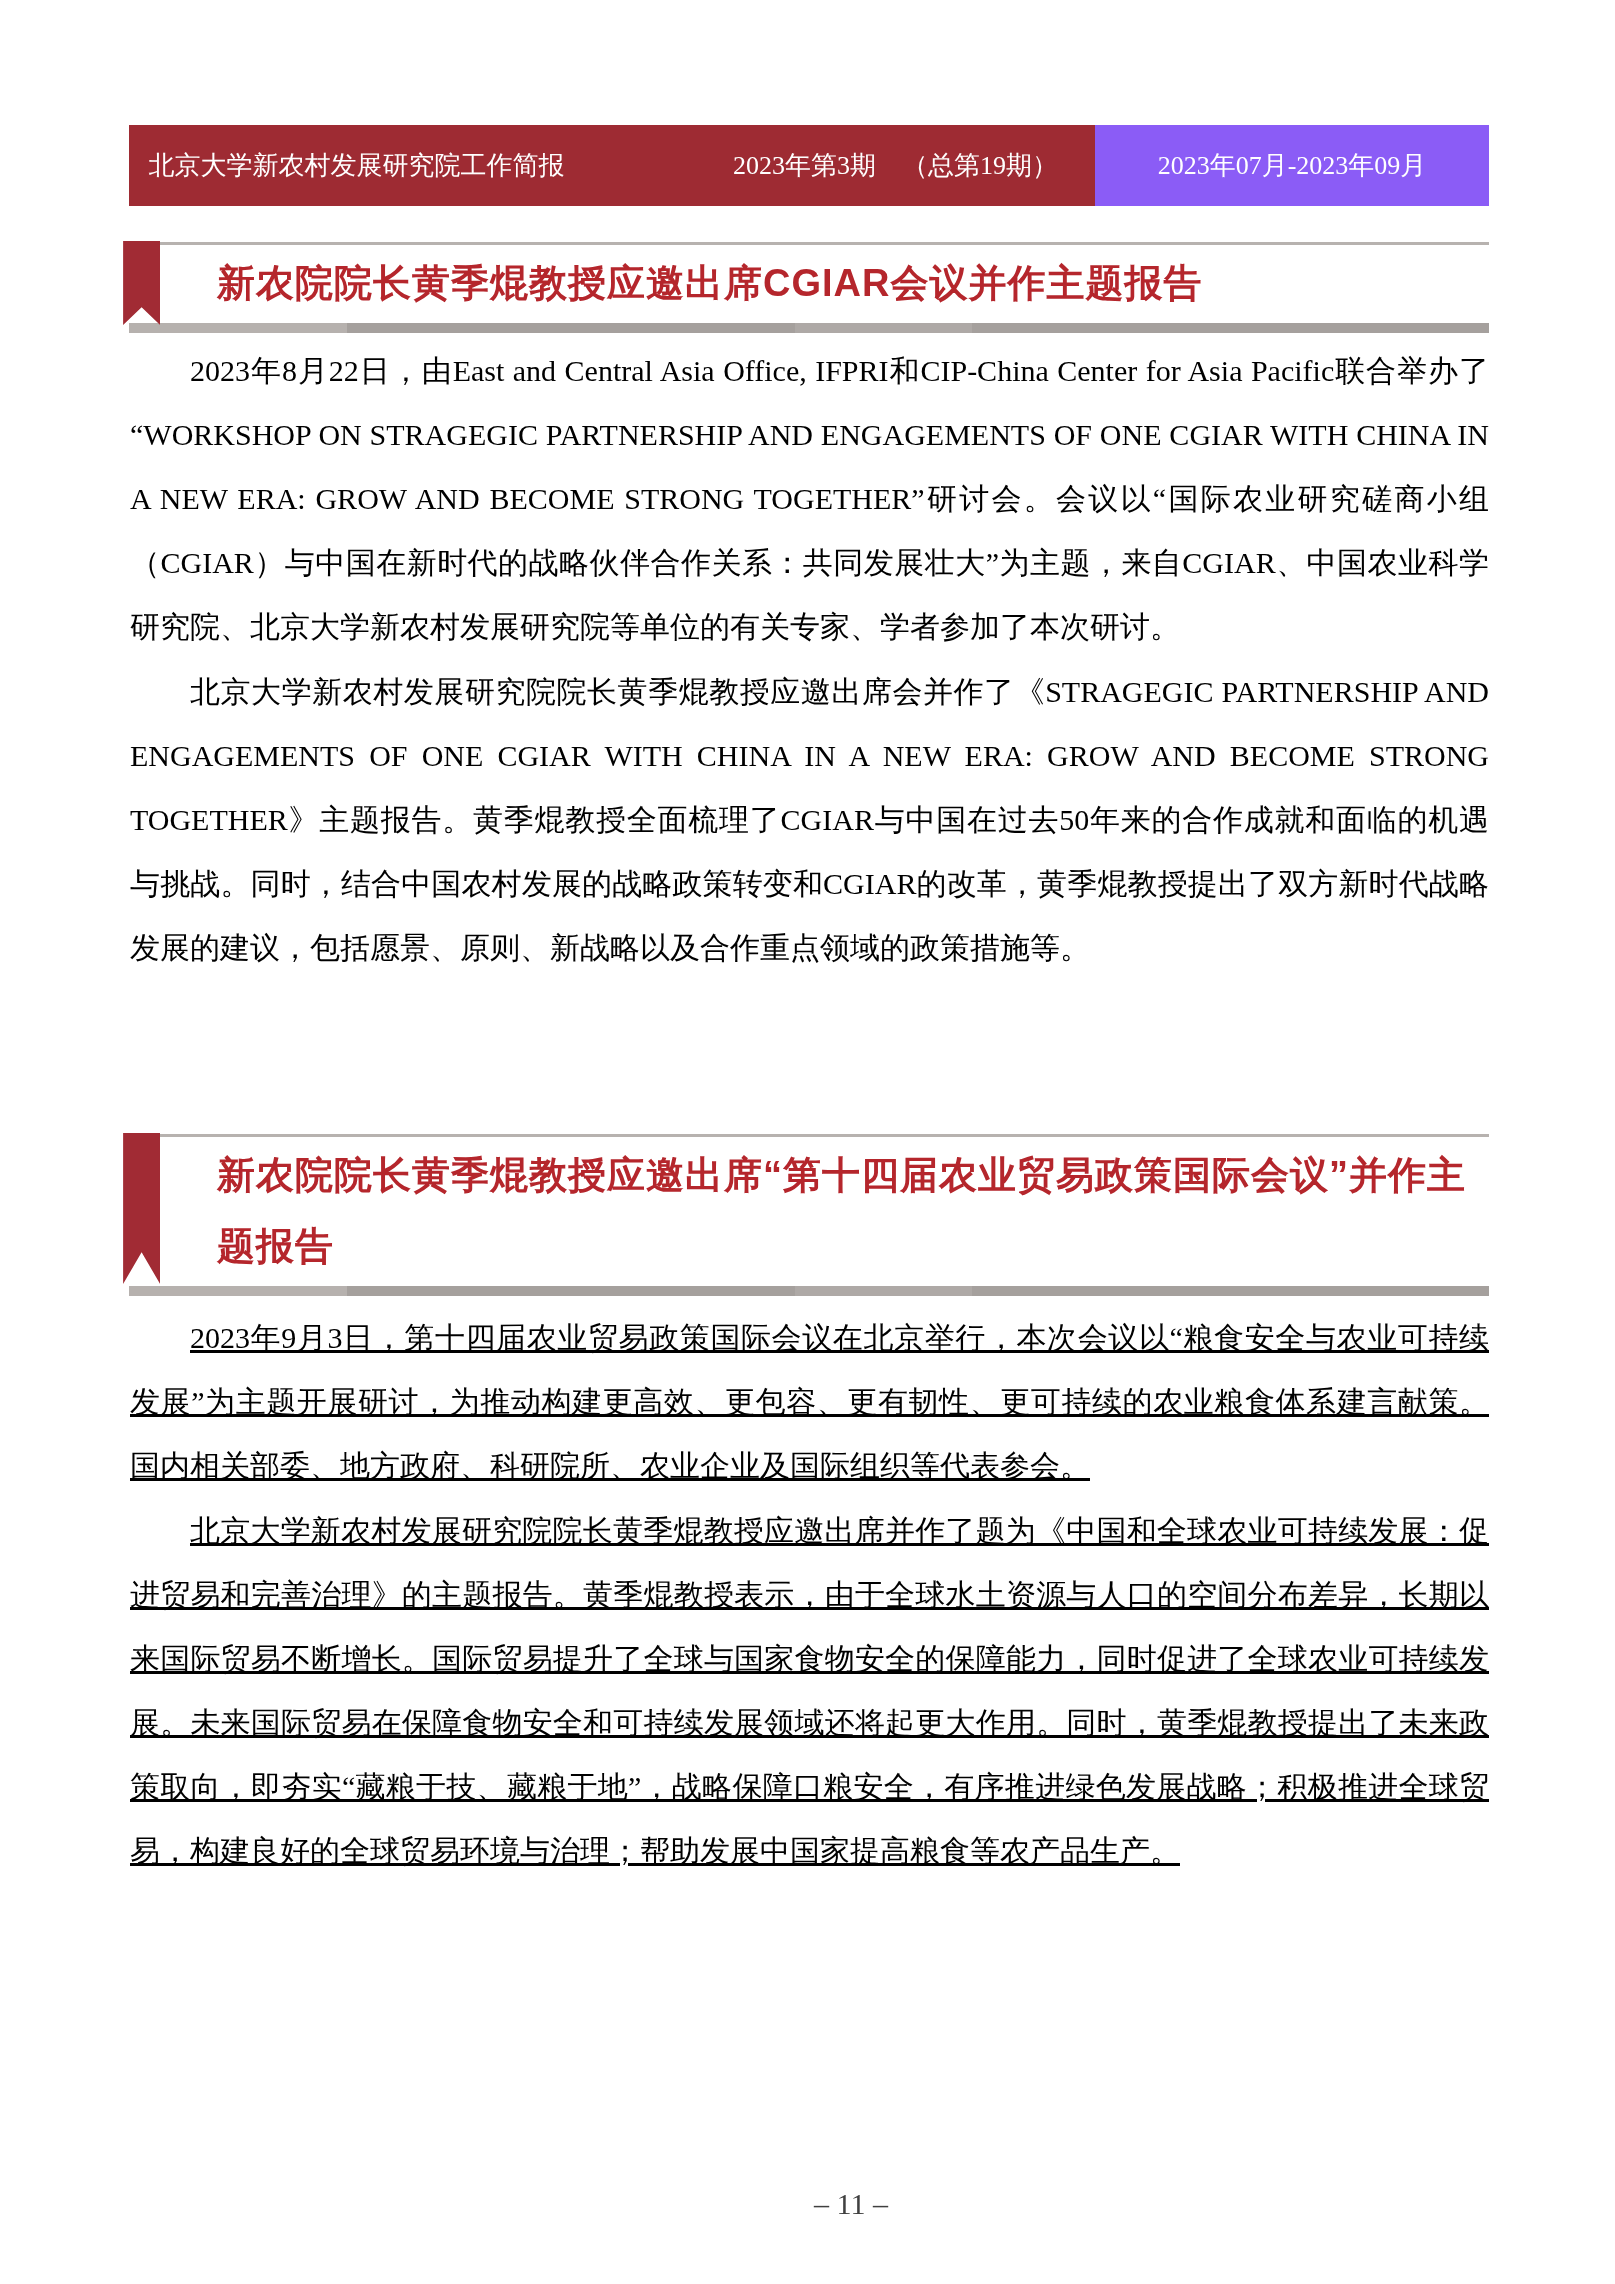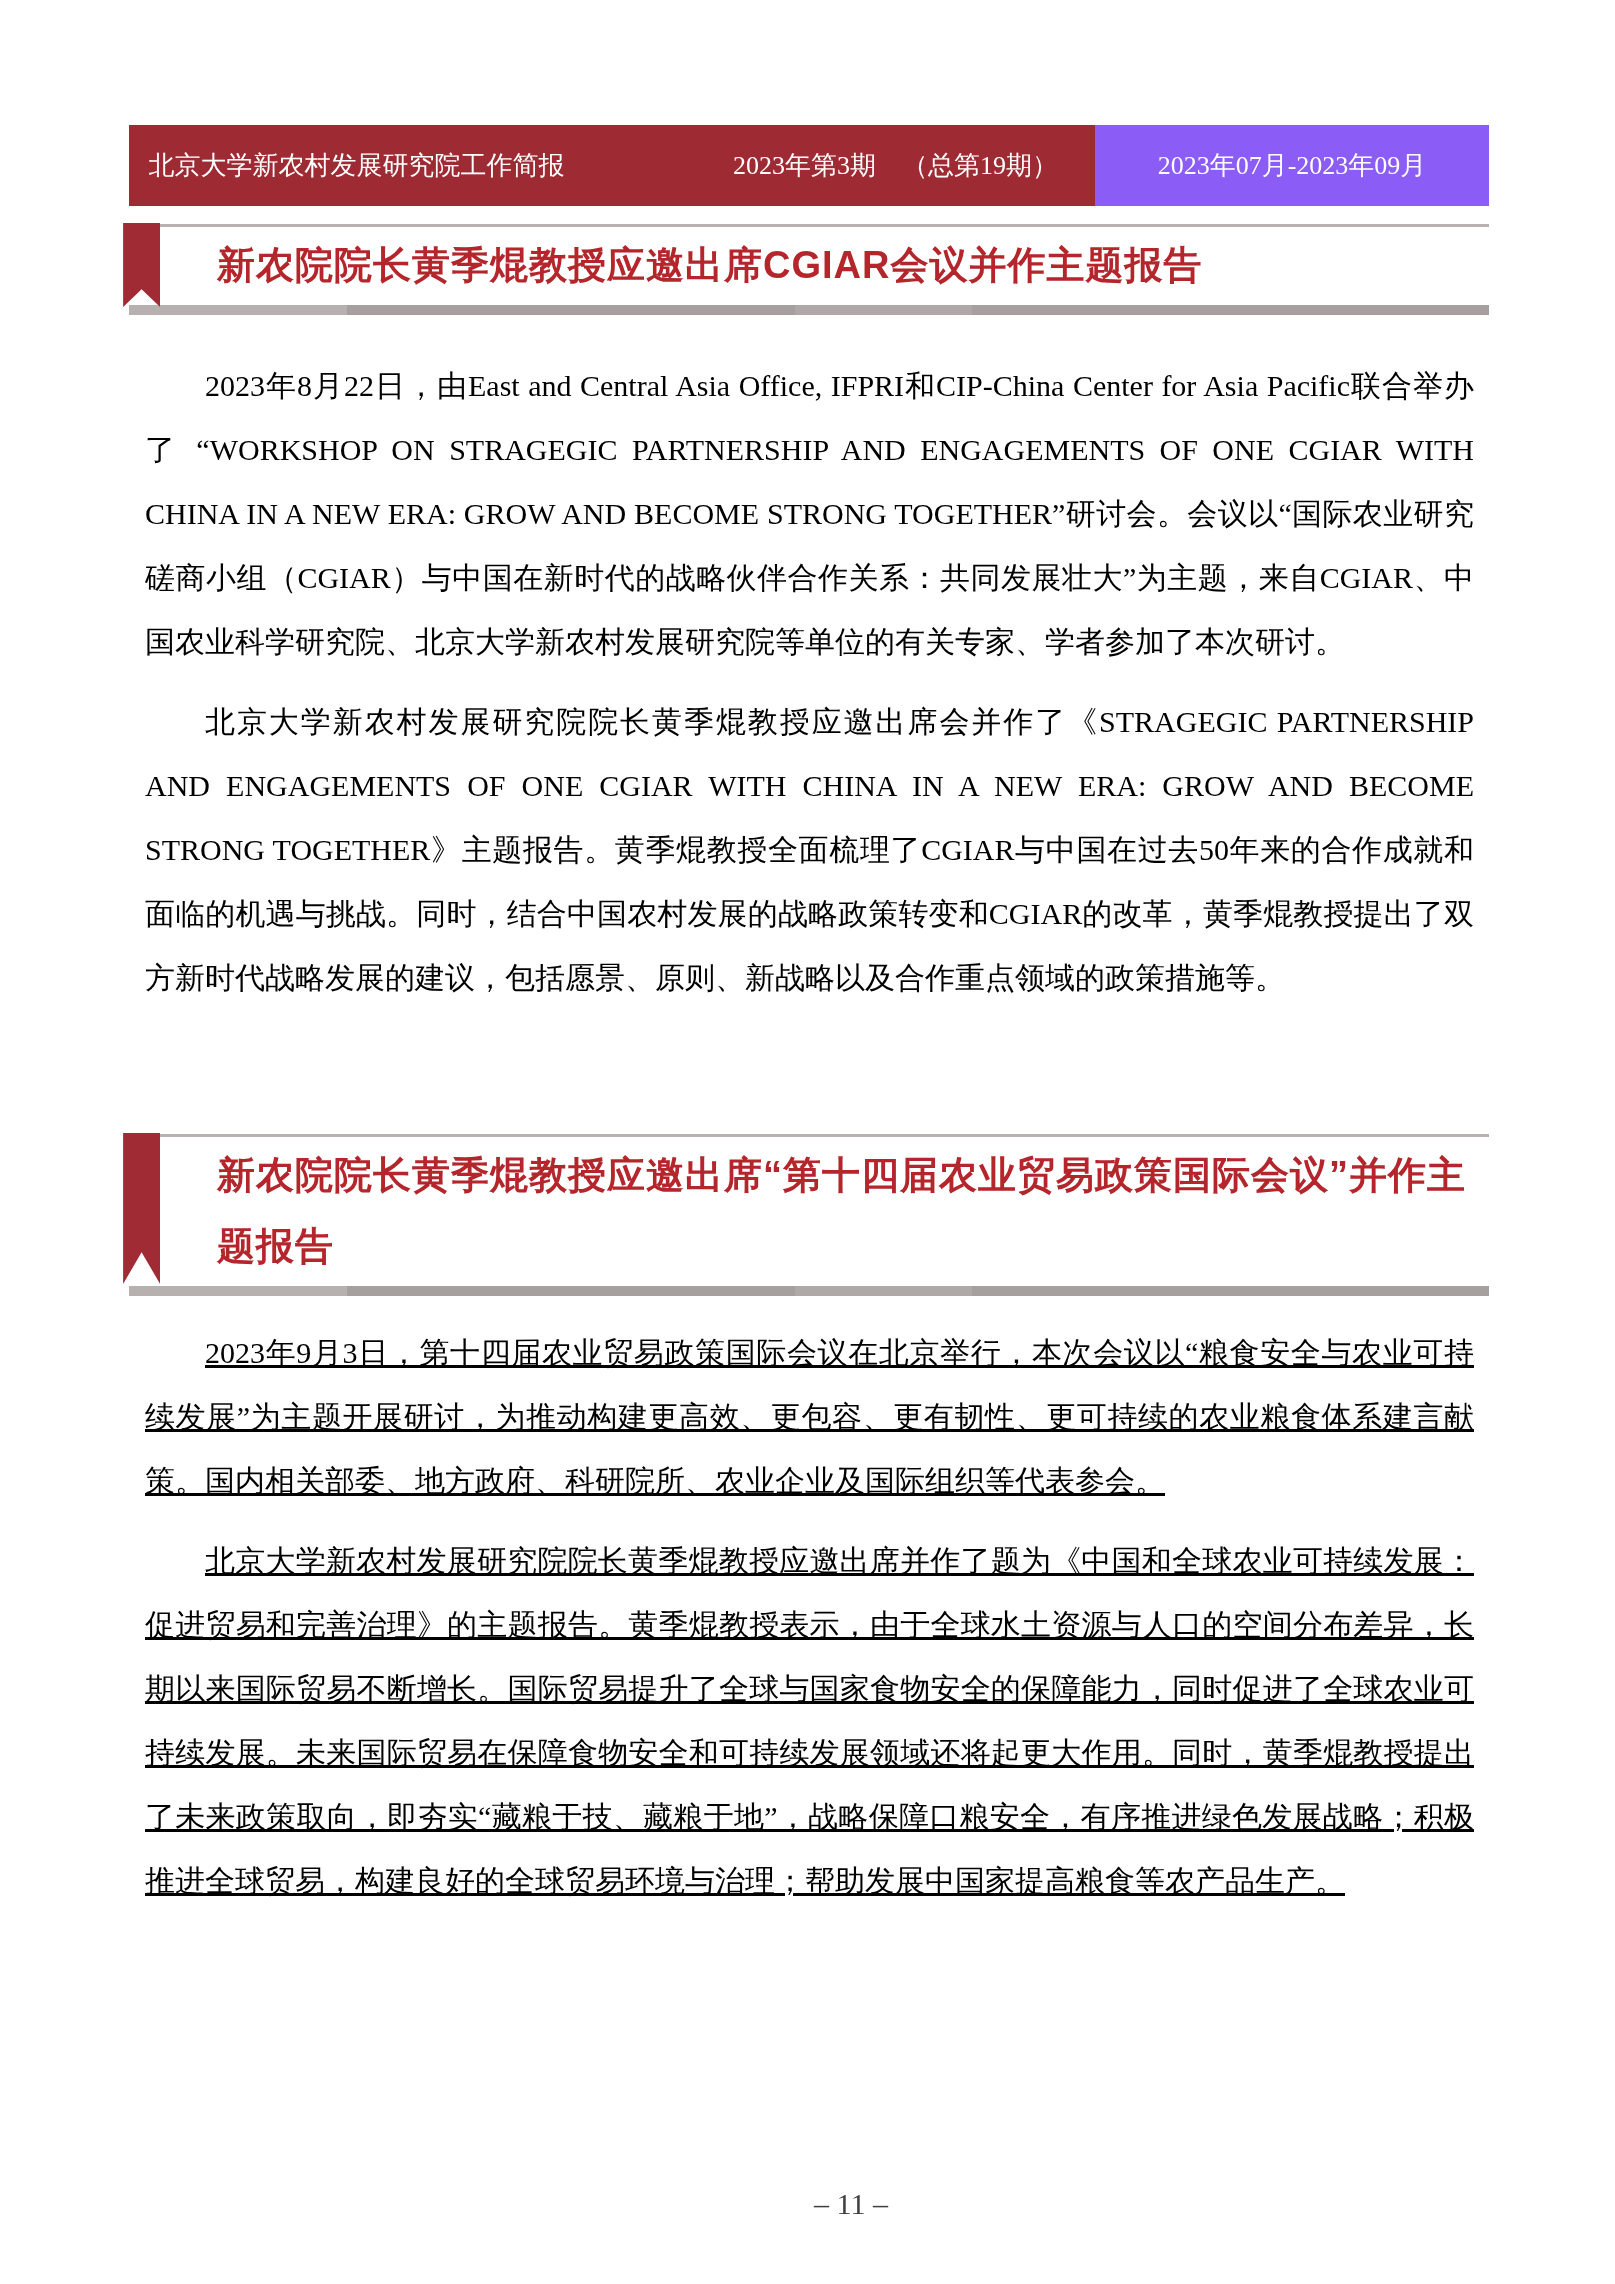--- a/index.html
+++ b/index.html
@@ -15,21 +15,21 @@
     display:flex; align-items:center; justify-content:space-between;
     padding:0 37px 0 19.5px; font-size:26px; white-space:nowrap;
   }
   .masthead-period {
     flex:1; background:#8b5cf6; color:#ffffff; font-size:26px;
     display:flex; align-items:center; justify-content:center; white-space:nowrap;
   }
 
   
   .banner { position:absolute; left:129px; width:1360px; }
-  .banner-1 { top:224px; }
+  .banner-1 { top:242px; }
   .banner-2 { top:1134px; }
   .topline { position:absolute; top:0; left:0; right:0; height:2.9px; background:#b7b2af; }
   .ribbon {
     position:absolute; left:-5.9px; top:-1px; width:37px; background:#a12b34;
     clip-path:polygon(0 0,100% 0,100% 100%,50% 79%,0 100%);
   }
   .banner-1 .ribbon { height:84px; }
   .banner-2 .ribbon { height:151px; }
   .heading {
     margin:0; padding:5.9px 9.8px 0 88px;
@@ -39,21 +39,21 @@
   .bottombar {
     height:9.8px; margin-top:3.9px;
     background:linear-gradient(90deg,#b6b1ae 0 16%,#a5a09d 16% 49%,#aea9a6 49% 62%,#a5a09d 62% 100%);
   }
 
   
   .article {
     position:absolute; left:129px; width:1361px;
     font-size:30px; line-height:64px; text-align:justify; text-justify:inter-character;
   }
-  .article p { margin:16px; text-indent:2em; }
+  .article p { margin:1px; text-indent:2em; }
   .article-1 { top:338px; }
   .article-2 { top:1305px;text-decoration:underline; }
 
   
   .pagenum {
     position:absolute; top:2187px; left:129px; width:1360px;
     box-sizing:border-box; padding-left:84px;
     text-align:center; font-size:30px; color:#404040;
   }
 </style>

